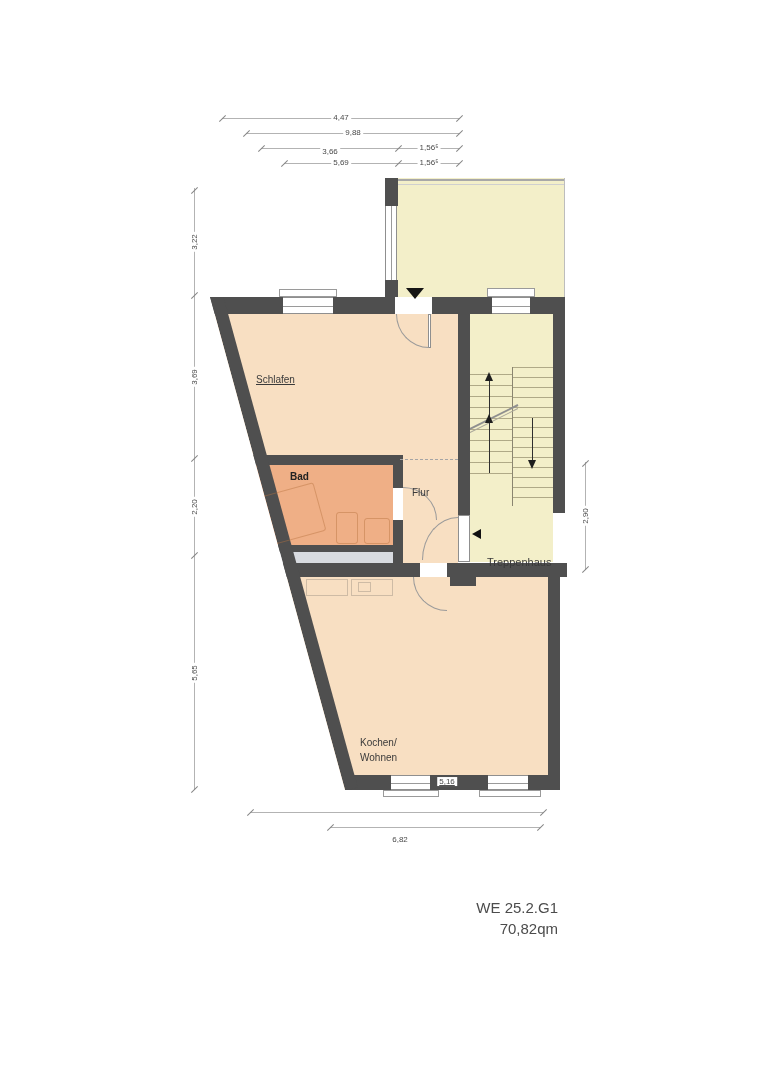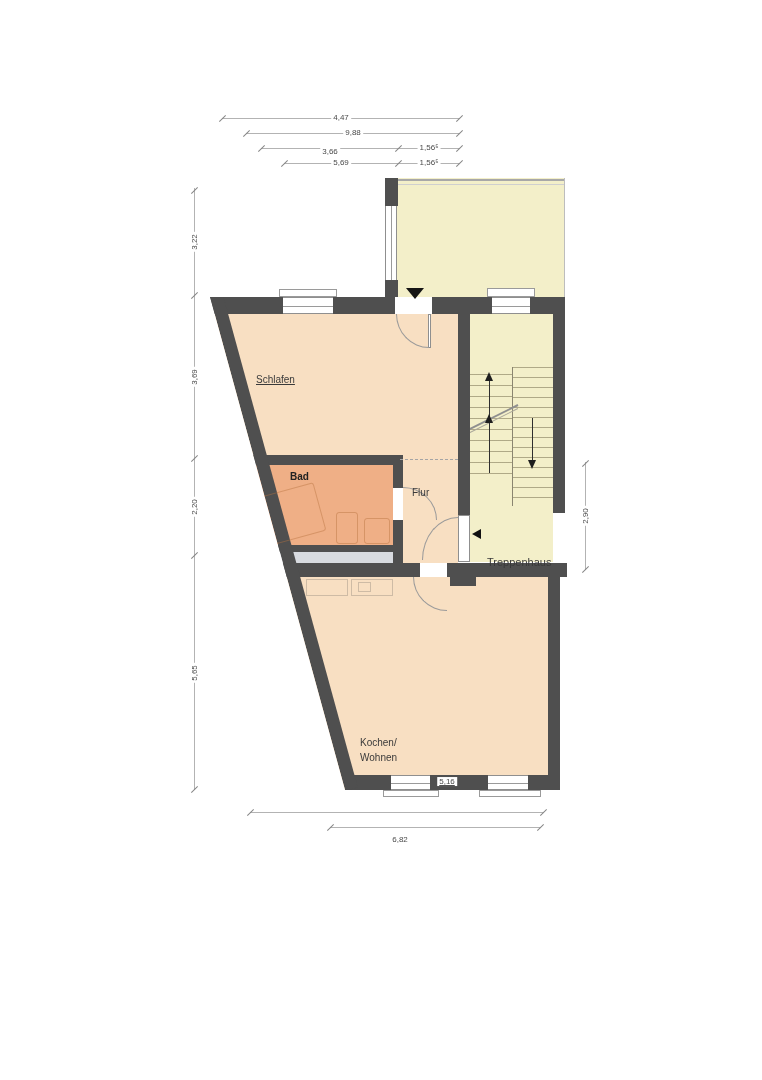--- a/index.html
+++ b/index.html
@@ -166,14 +166,18 @@
   <div class="dimh" style="left:250px;top:812px;width:293px;"></div>
   <div class="tick" style="left:246px;top:812px;"></div>
   <div class="tick" style="left:539px;top:812px;"></div>
   <div class="dlab" style="left:400px;top:812px;margin-top:28px;">6,82</div>
 
   <div class="dimh" style="left:330px;top:827px;width:210px;"></div>
   <div class="tick" style="left:326px;top:827px;"></div>
   <div class="tick" style="left:536px;top:827px;"></div>
   <div class="dlab" style="left:447px;top:782px;text-decoration:underline;">5,16</div>
 
+  <div class="abs" style="left:400px;top:897px;width:158px;text-align:right;color:#4c4c4c;font-size:15px;line-height:21px;">
+    <div>WE 25.2.G1</div>
+    <div>70,82qm</div>
+  </div>
 
 </div>
 
 </body></html>

